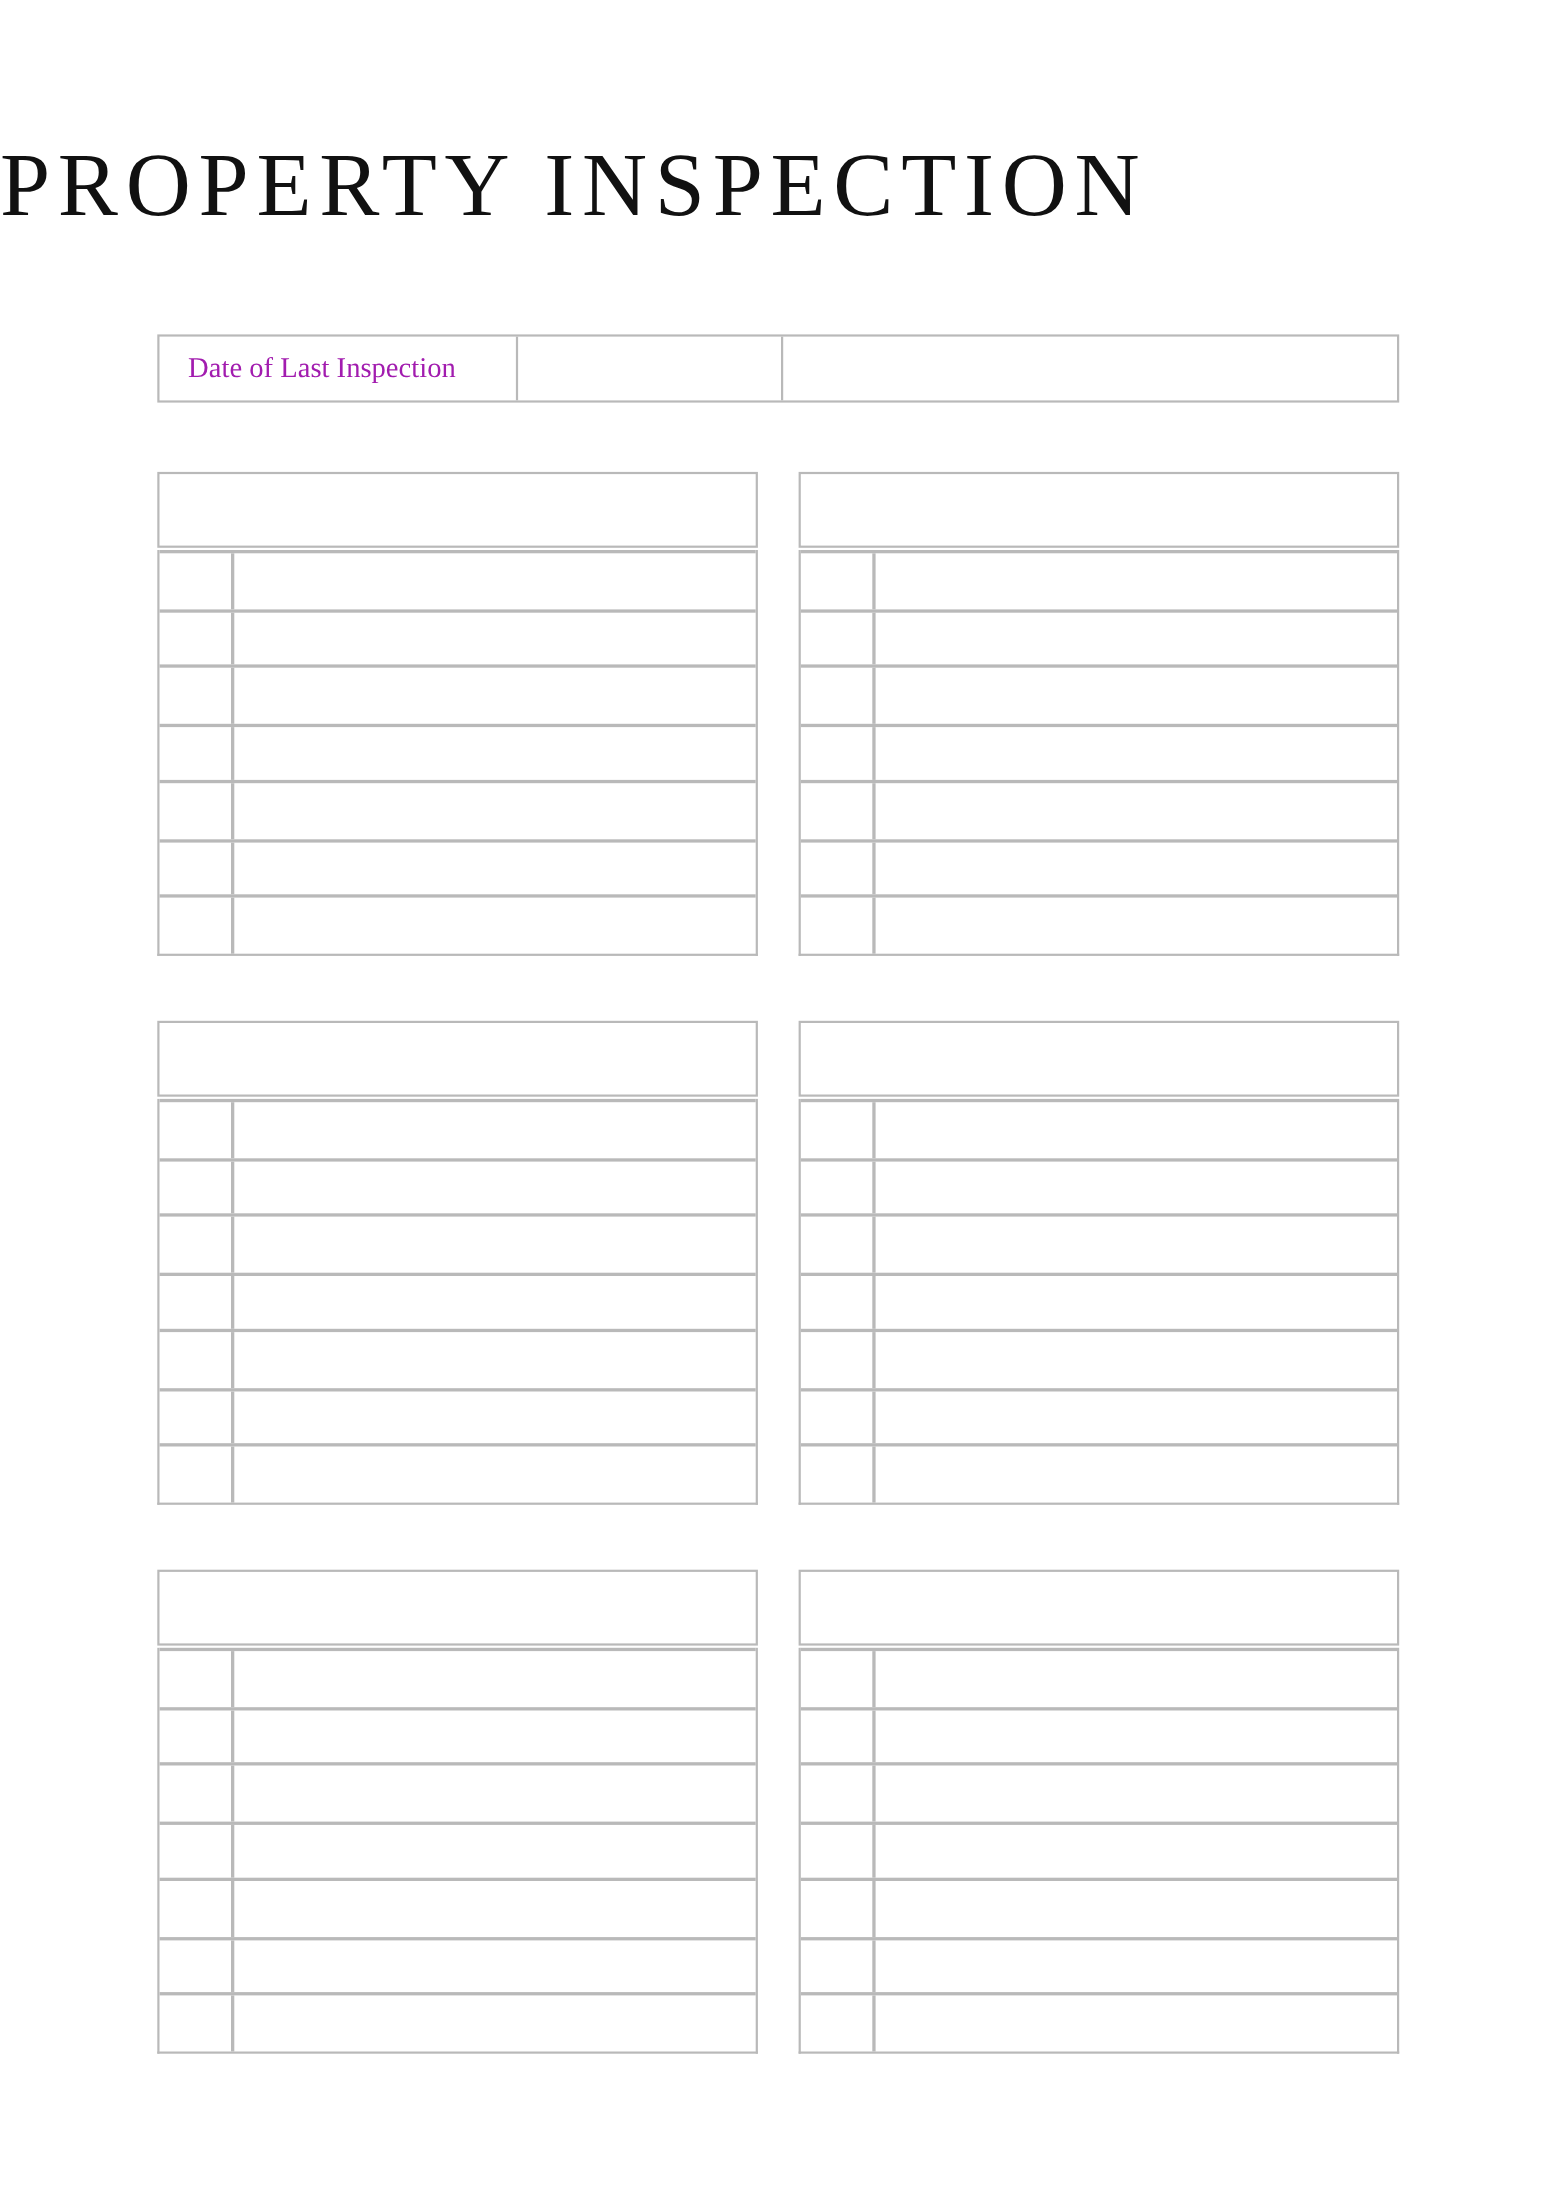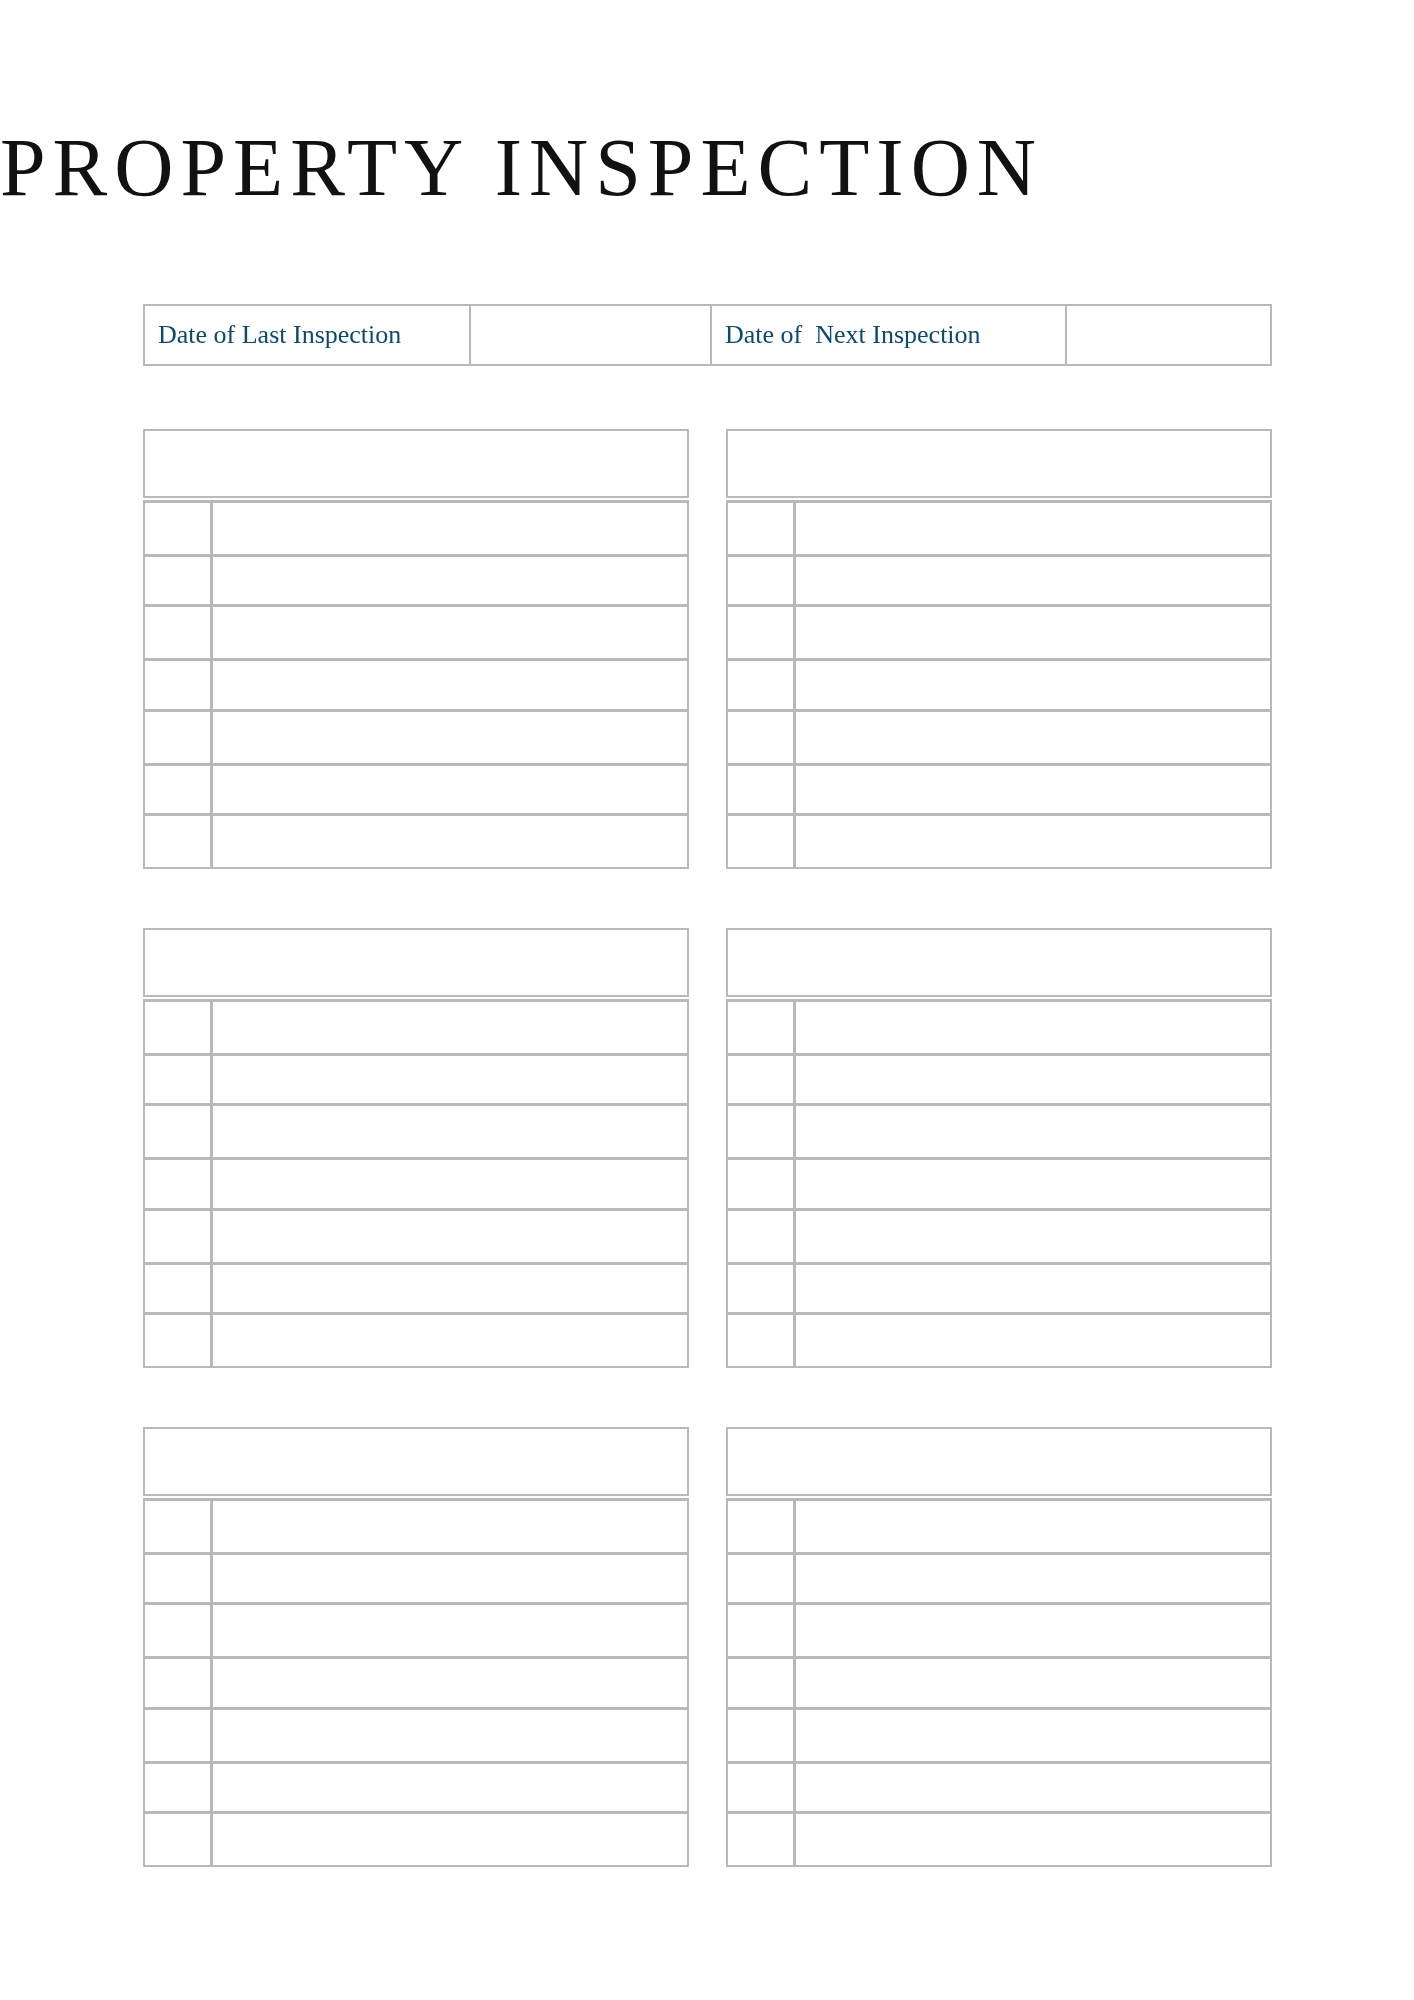--- a/index.html
+++ b/index.html
@@ -12,21 +12,21 @@
     line-height: 100px; font-weight: normal;
   }
   .hdr {
     position: absolute; left: 143px; top: 304px; width: 1129px; height: 62px;
     border: 2px solid #b9b9b9; box-sizing: border-box; display: flex;
   }
   .hdr .cell { box-sizing: border-box; height: 100%; display: flex; align-items: center; }
   .hdr .cell + .cell { border-left: 2px solid #b9b9b9; }
   .hdr .lbl {
     font-family: "Liberation Serif", "DejaVu Serif", serif;
-    font-size: 26px; color: #0c4a6e; padding-left: 13px; white-space: pre;
+    font-size: 26px; color: #a21caf; padding-left: 26px; white-space: pre;
   }
   .c1 { width: 324px; } .c2 { width: 241px; } .c3 { width: 355px; } .c4 { flex: 1; }
 
   .box {
     position: absolute; width: 546px; height: 440px; box-sizing: border-box;
   }
   .box .head {
     height: 69px; border: 2px solid #b9b9b9; box-sizing: border-box;
   }
   .box .rows {
@@ -43,23 +43,20 @@
 
 <div class="title">PROPERTY INSPECTION</div>
 
 <div class="hdr">
   <div class="cell c1">
     <span class="lbl">Date of Last Inspection</span>
   </div>
   <div class="cell c2">
     <span class="lbl"></span>
   </div>
-  <div class="cell c3">
-    <span class="lbl">Date of  Next Inspection</span>
-  </div>
   <div class="cell c4">
     <span class="lbl"></span>
   </div>
 </div>
 
 <div id="sections">
     <div class="box" style="left: 143px; top: 429px;">
       <div class="head"></div>
       <div class="rows">
         <div class="row">

